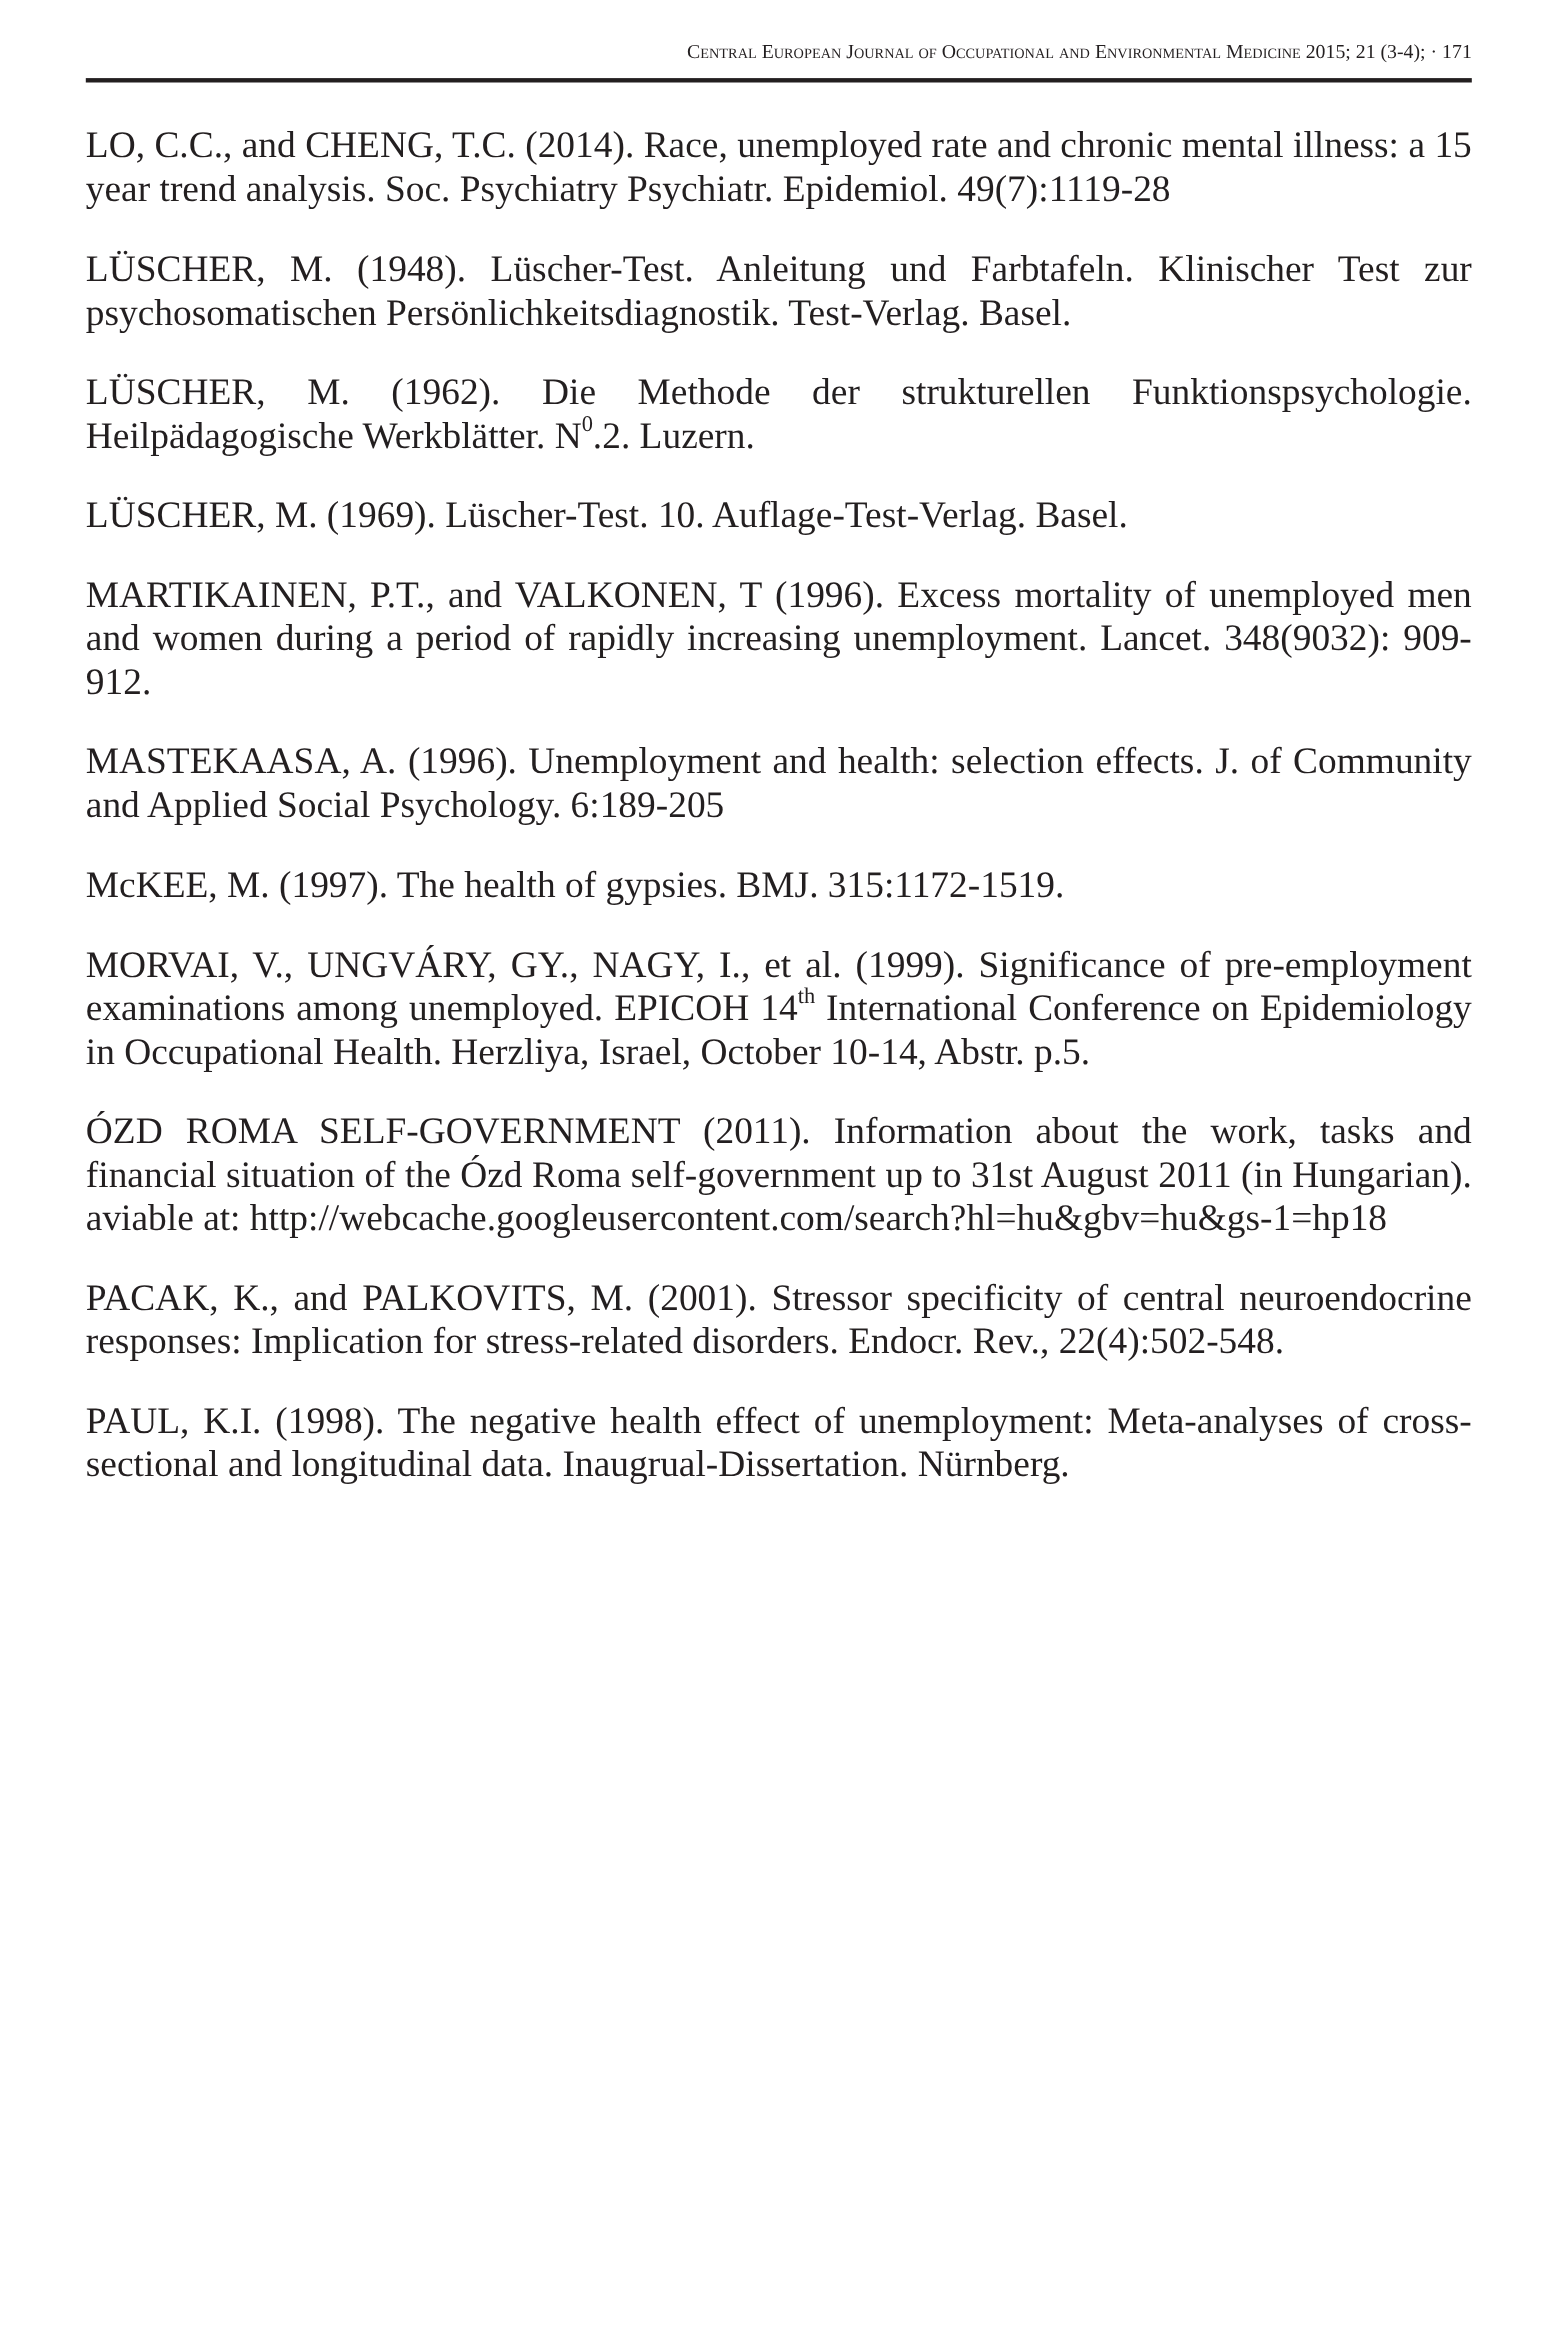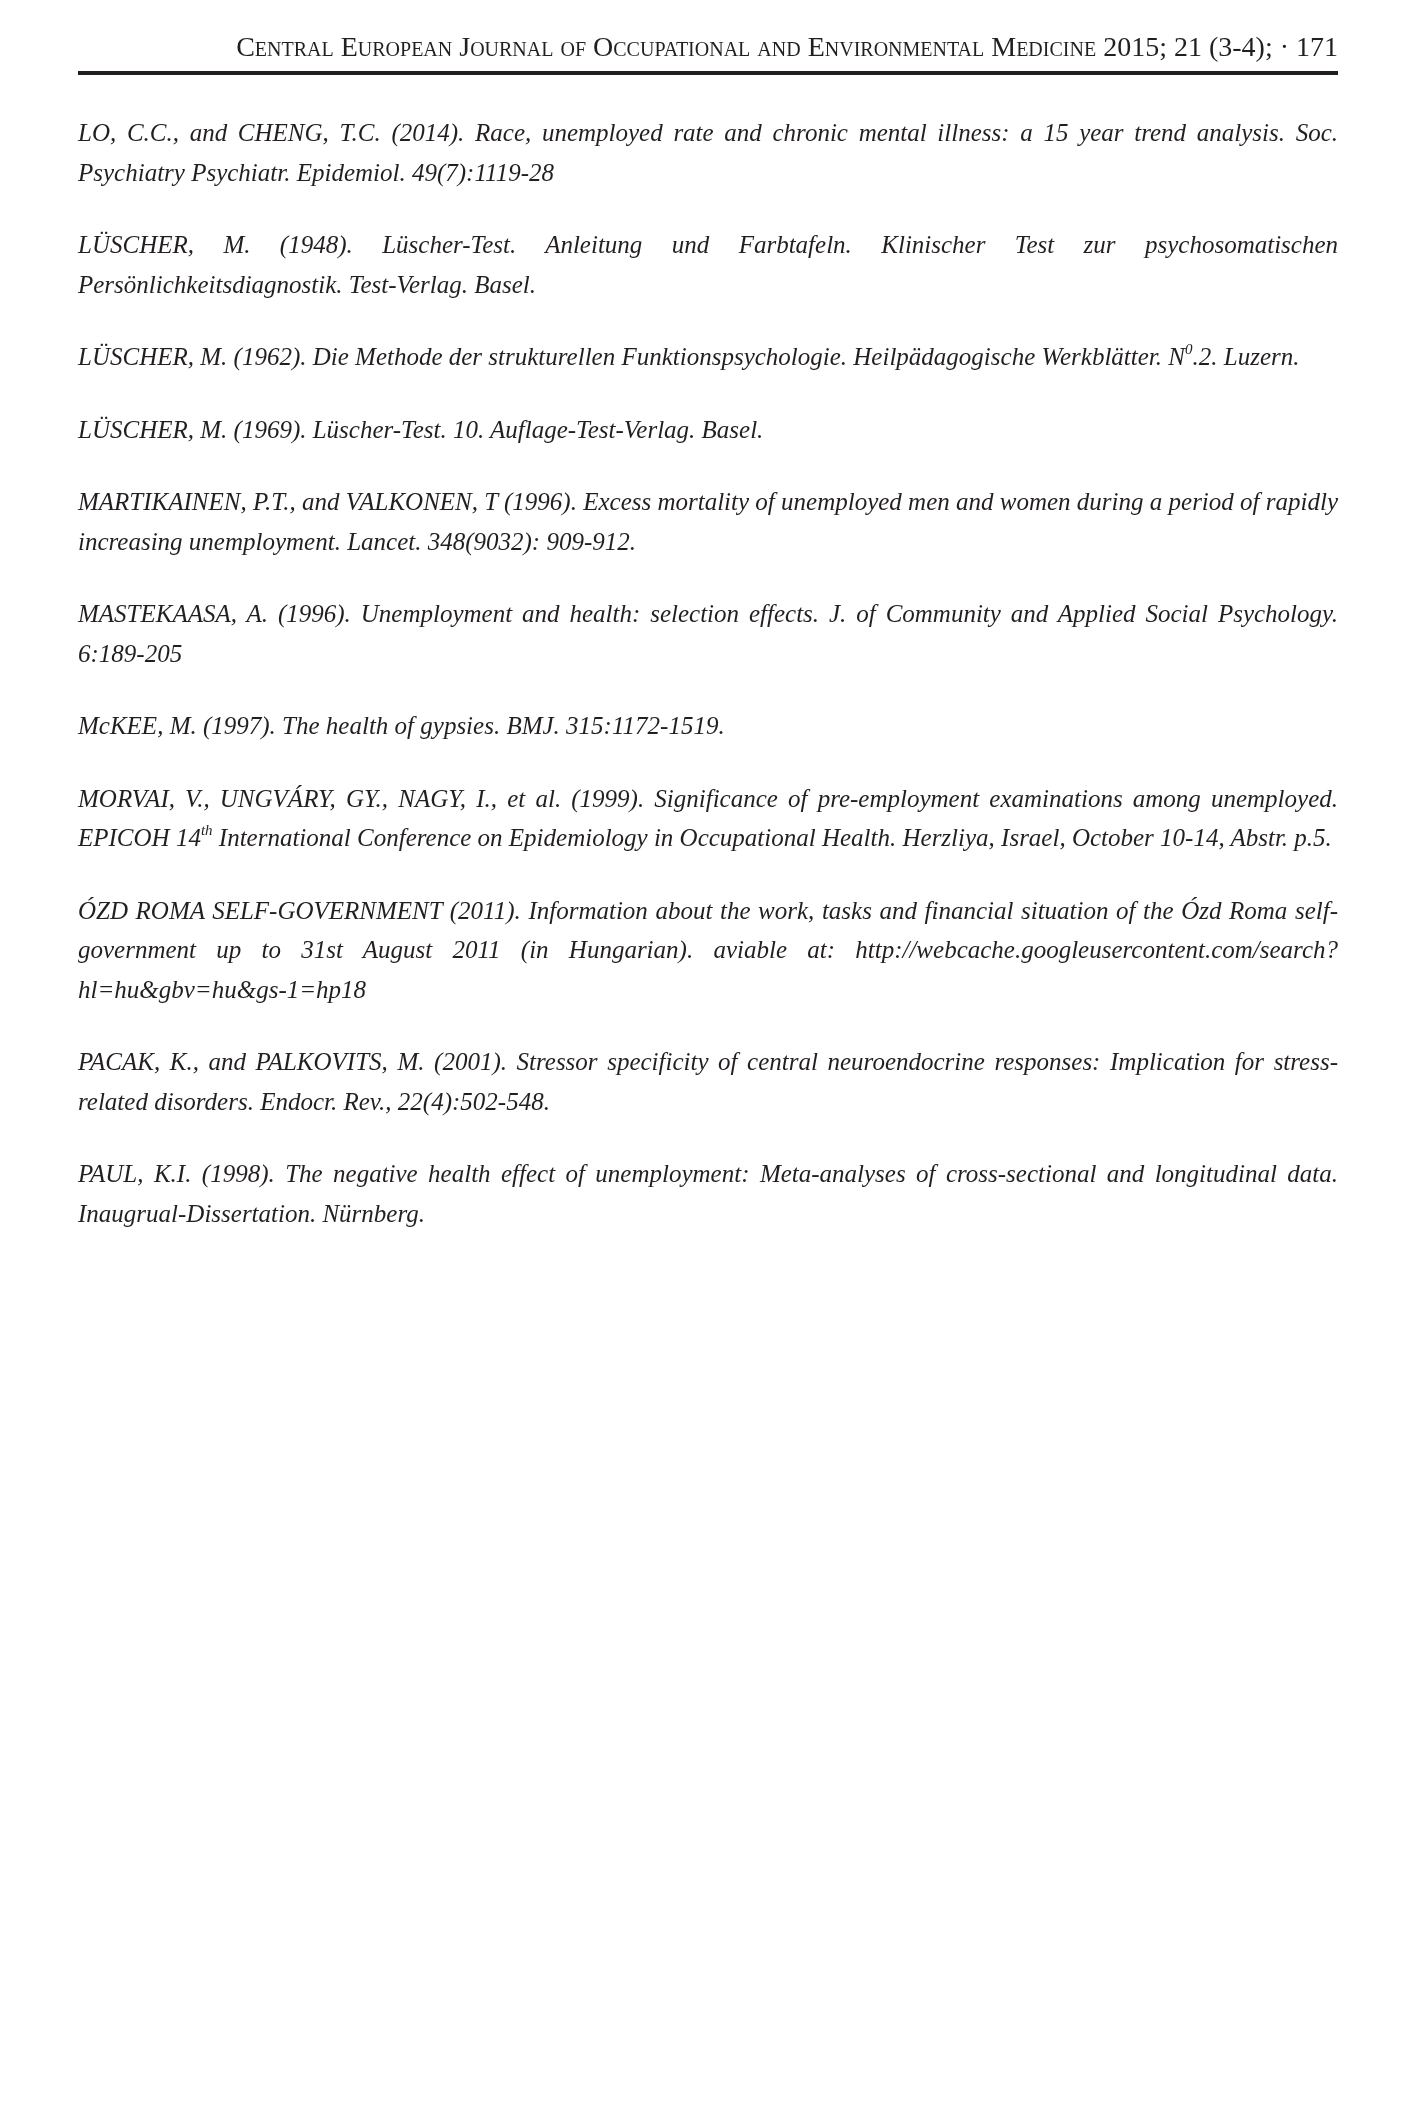--- a/index.html
+++ b/index.html
@@ -15,21 +15,21 @@
       color: #231f20;
       font-family: "Liberation Serif", "DejaVu Serif", serif;
     }
     .page-header {
       position: absolute;
       left: 78px;
       top: 30px;
       width: 1260px;
       height: 42px;
       text-align: right;
-      font-size: 28px;
+      font-size: 18px;
       line-height: 34px;
       font-variant: small-caps;
       letter-spacing: 0px;
       white-space: nowrap;
     }
     .header-rule {
       position: absolute;
       left: 78px;
       top: 71px;
       width: 1260px;
@@ -41,26 +41,25 @@
       left: 78px;
       top: 113px;
       width: 1260px;
       margin: 0;
       padding: 0;
       list-style: none;
     }
     .ref {
       margin: 0 0 33px 0;
       padding: 0;
-      font-size: 25px;
+      font-size: 34px;
       line-height: 39.5px;
       text-align: justify;
       text-align-last: left;
       hyphens: none;
-      font-style: italic;
     }
     .ref sup {
       font-size: 0.6em;
       line-height: 0;
       vertical-align: 0.75em;
     }
   </style>
 </head>
 <body>
 

